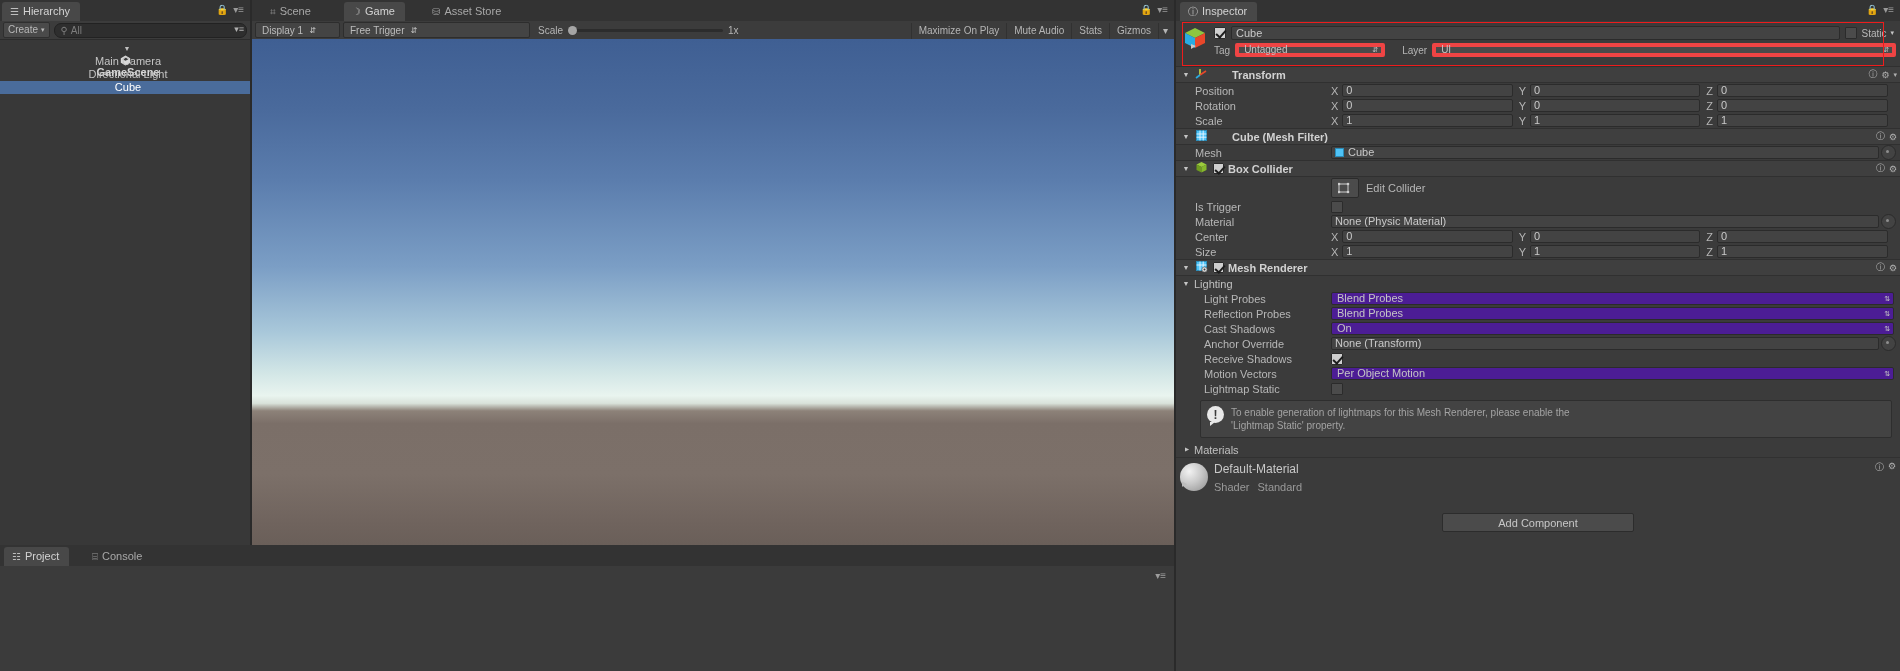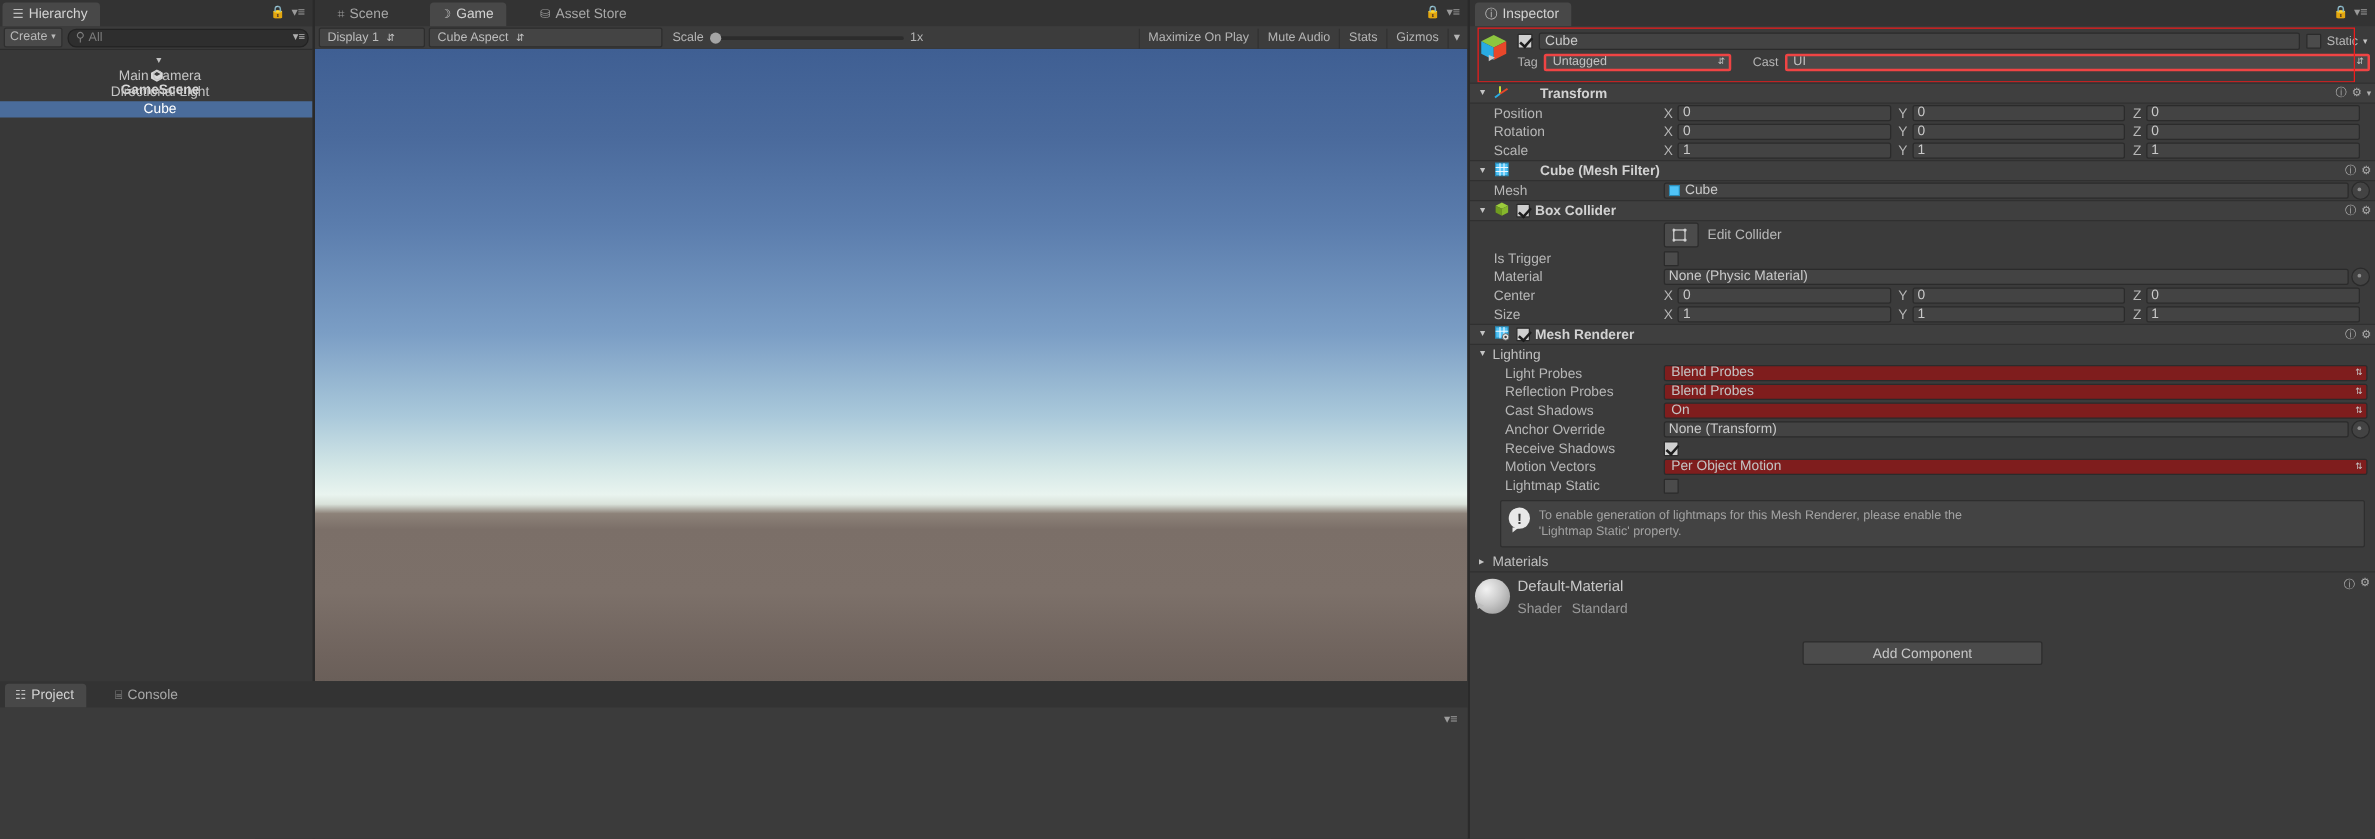--- a/index.html
+++ b/index.html
@@ -67,40 +67,40 @@
   .obj-head{position:relative;height:45px;padding-top:3px;box-sizing:border-box;}
   .obj-ico{position:absolute;left:6px;top:4px;width:26px;height:26px;}
   .obj-row1{position:absolute;left:38px;top:5px;right:4px;height:14px;display:flex;align-items:center;gap:5px;}
   .cbx{width:12px;height:12px;background:#cfcfcf;border:1px solid #2b2b2b;border-radius:1px;position:relative;box-sizing:border-box;}
   .cbx.on:after{content:"";position:absolute;left:3px;top:0px;width:4px;height:8px;border:solid #1d1d1d;border-width:0 2px 2px 0;transform:rotate(42deg);}
   .cbx.off{background:#4b4b4b;border:1px solid #2b2b2b;}
   .namefield{flex:1;height:14px;background:#434343;border:1px solid #2b2b2b;border-radius:2px;color:#c9c9c9;font-size:11px;line-height:13px;padding:0 4px;box-sizing:border-box;}
   .static-wrap{display:flex;align-items:center;gap:4px;color:#b8b8b8;font-size:10px;padding-right:2px;}
   .static-car{font-size:7px;color:#c5c5c5;}
   .obj-row2{position:absolute;left:38px;top:22px;right:4px;height:14px;display:flex;align-items:center;gap:5px;font-size:10px;color:#b5b5b5;}
-  .ddfield{height:14px;background:#4a4a4a;border:2px solid #ef4444;border-radius:2px;color:#c3c3c3;font-size:10px;line-height:12px;padding:0 3px 0 5px;box-sizing:border-box;display:flex;align-items:center;justify-content:space-between;}
+  .ddfield{height:14px;background:#4a4a4a;border:4px solid #ef4444;border-radius:2px;color:#c3c3c3;font-size:10px;line-height:12px;padding:0 3px 0 5px;box-sizing:border-box;display:flex;align-items:center;justify-content:space-between;}
 
   
   .comp-hdr{height:15px;display:flex;align-items:center;gap:4px;background:#3f3f3f;border-top:1px solid #303030;border-bottom:1px solid #303030;padding-left:5px;position:relative;}
   .foldout{width:10px;font-size:7px;color:#c4c4c4;text-align:center;}
   .comp-title{font-weight:bold;font-size:11px;color:#d2d2d2;}
   .comp-icons{position:absolute;right:3px;top:1px;display:flex;gap:4px;align-items:center;color:#b0b0b0;font-size:9px;}
 
   .prow{height:15px;display:flex;align-items:center;font-size:11px;color:#b7b7b7;}
   .plabel{width:155px;padding-left:19px;box-sizing:border-box;white-space:nowrap;overflow:hidden;}
   .plabel.ind2{padding-left:28px;}
   .pval{flex:1;display:flex;align-items:center;gap:0;}
   .axis{display:flex;align-items:center;flex:1;gap:4px;}
   .axis .ax{color:#b5b5b5;font-size:11px;}
   .numf{flex:1;height:13px;background:#434343;border:1px solid #2b2b2b;border-radius:2px;color:#c9c9c9;font-size:11px;line-height:11px;padding:0 3px;box-sizing:border-box;}
   .objfield{flex:1;height:13px;background:#434343;border:1px solid #2b2b2b;border-radius:2px;color:#c9c9c9;font-size:11px;line-height:11px;padding:0 3px;box-sizing:border-box;display:flex;align-items:center;gap:4px;}
   .objfield .oi{width:9px;height:9px;display:inline-block;}
   .circ-btn{width:13px;height:13px;border-radius:50%;border:1px solid #2b2b2b;background:#434343;margin-left:2px;position:relative;}
   .circ-btn:after{content:"";position:absolute;left:4px;top:4px;width:3px;height:3px;border-radius:50%;background:#8e8e8e;}
-  .popf{flex:1;height:13px;background:#7f1d1d;border:1px solid #2b2b2b;border-radius:2px;color:#c4c4c4;font-size:11px;line-height:11px;padding:0 3px 0 5px;box-sizing:border-box;display:flex;align-items:center;justify-content:space-between;}
+  .popf{flex:1;height:13px;background:#4c1d95;border:1px solid #2b2b2b;border-radius:2px;color:#c4c4c4;font-size:11px;line-height:11px;padding:0 3px 0 5px;box-sizing:border-box;display:flex;align-items:center;justify-content:space-between;}
   .popf .car{font-size:7px;color:#c6c6c6;}
 
   .editcol{height:22px;display:flex;align-items:center;padding-left:155px;gap:7px;}
   .editbtn{width:26px;height:18px;background:#4b4b4b;border:1px solid #2b2b2b;border-radius:2px;display:flex;align-items:center;justify-content:center;}
   .sub-fold{height:15px;display:flex;align-items:center;gap:3px;padding-left:5px;font-size:11px;color:#c0c0c0;}
 
   .infobox{margin:4px 8px 4px 24px;background:#434343;border:1px solid #2e2e2e;border-radius:2px;display:flex;gap:7px;padding:5px 6px;align-items:flex-start;}
   .info-ico{width:17px;height:17px;border-radius:50%;background:#e8e8e8;color:#3a3a3a;font-weight:bold;font-size:12px;display:flex;align-items:center;justify-content:center;flex:none;position:relative;}
   .info-ico:after{content:"";position:absolute;left:3px;bottom:-3px;width:0;height:0;border-left:5px solid #e8e8e8;border-bottom:4px solid transparent;}
   .info-txt{font-size:10px;color:#a3a3a3;line-height:13px;}
@@ -200,21 +200,21 @@
           <span>▾≡</span>
         </div>
       </div>
 
     <div class="gv-toolbar">
       <div class="dd" style="width:74px">
         <span>Display 1</span>
         <span class="car">⇵</span>
       </div>
       <div class="dd" style="width:176px">
-        <span>Cube Aspect</span>
+        <span>Free Trigger</span>
         <span class="car">⇵</span>
       </div>
       <div class="slider-wrap">
         <span>Scale</span>
         <span class="sl-track">
             <span class="sl-knob"></span>
           </span>
         <span>1x</span>
       </div>
       <div class="gv-right" id="gv-right">
@@ -266,21 +266,21 @@
             <span class="static-car">▾</span>
           </span>
         </div>
 
         <div class="obj-row2">
           <span>Tag</span>
           <span class="ddfield" style="width:150px">
             <span>Untagged</span>
             <span class="car" style="font-size:7px">⇵</span>
           </span>
-          <span style="margin-left:12px">Cast</span>
+          <span style="margin-left:12px">Layer</span>
           <span class="ddfield" style="flex:1">
             <span>UI</span>
             <span class="car" style="font-size:7px">⇵</span>
           </span>
         </div>
 
         <div class="redbox"></div>
       </div>
 
       <div class="comp-hdr">

